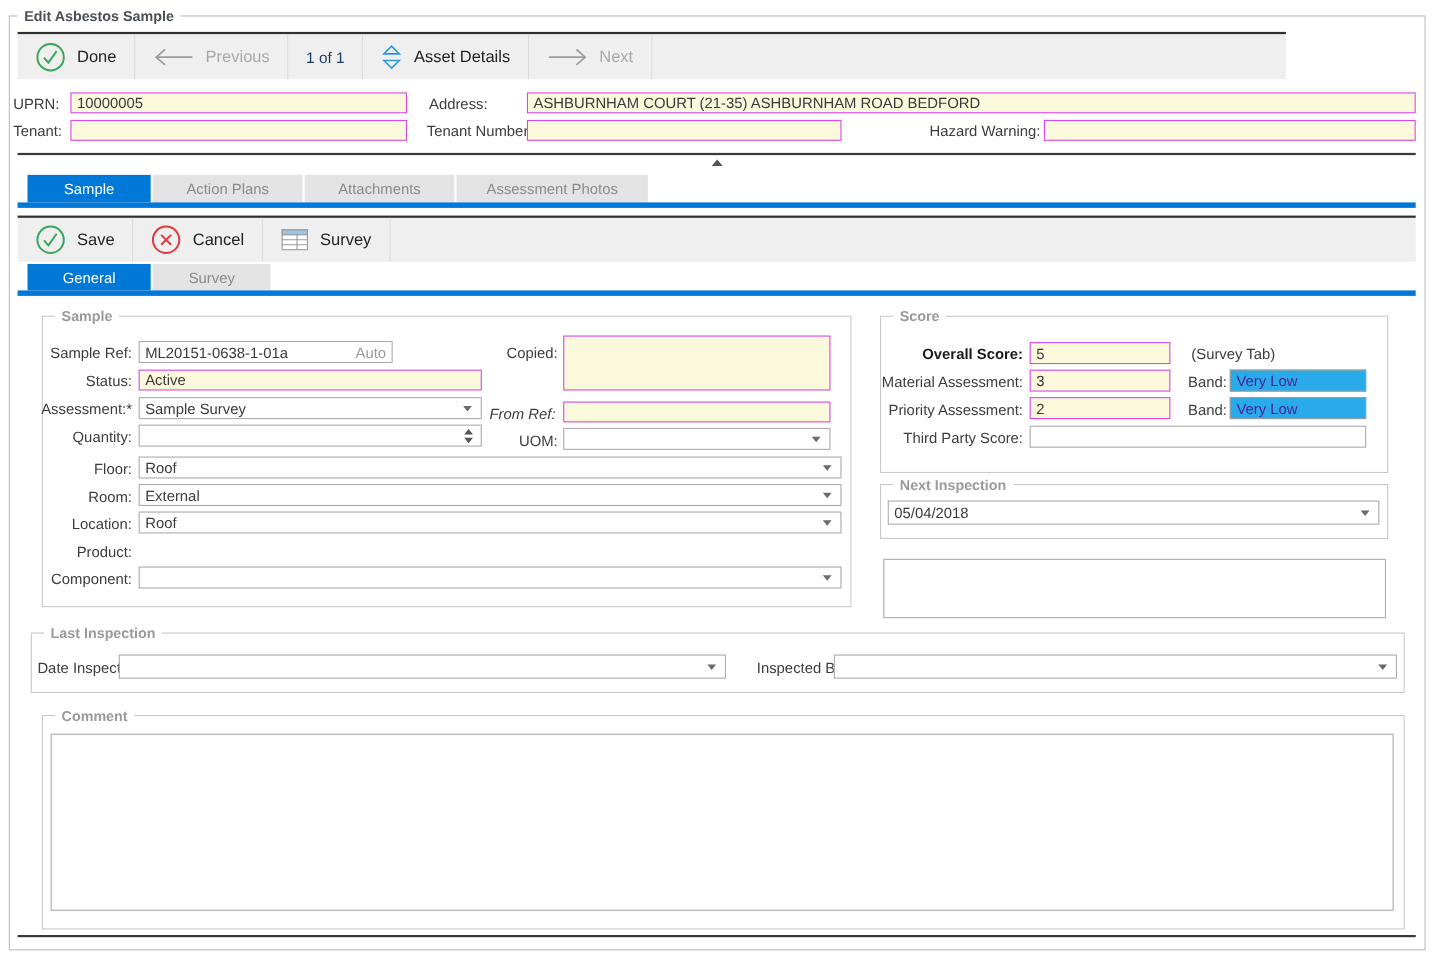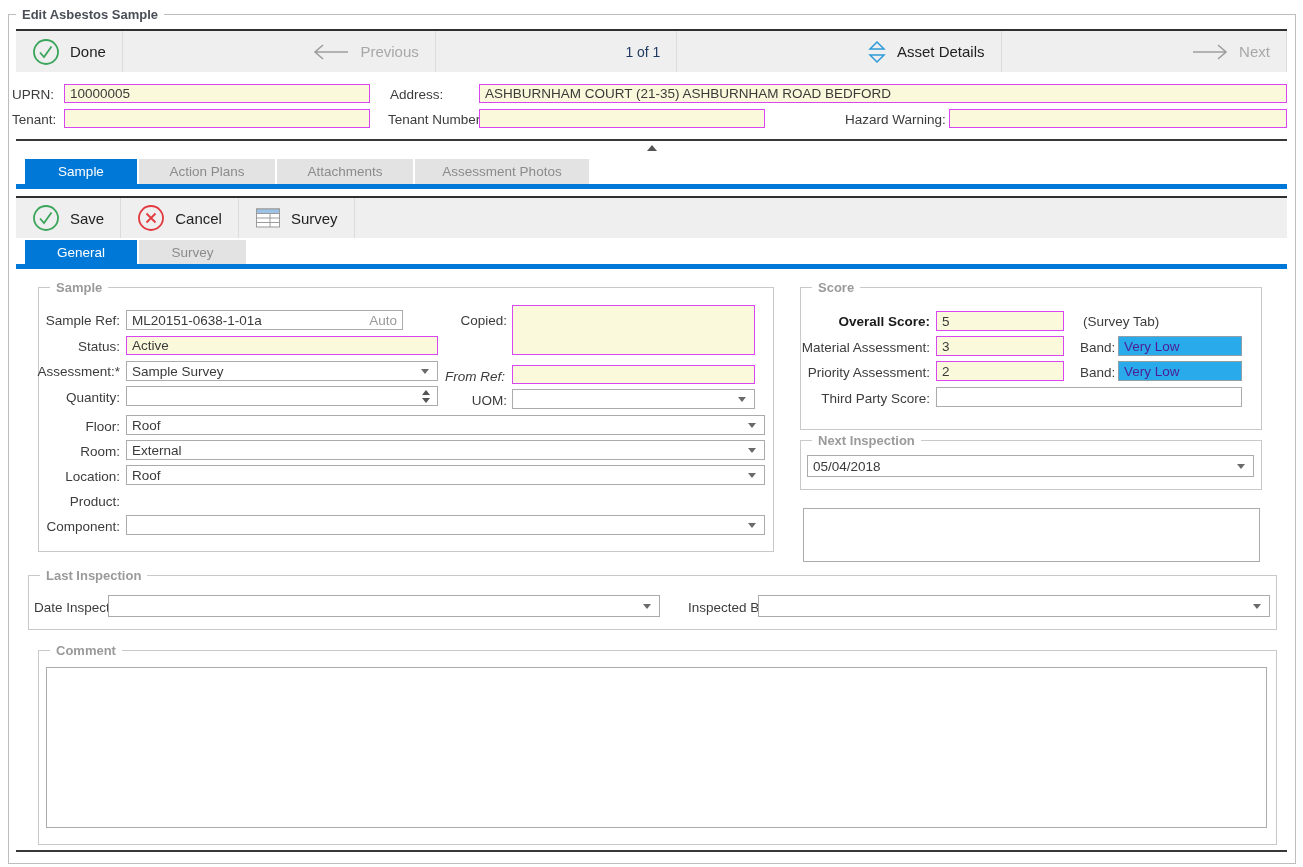--- a/index.html
+++ b/index.html
@@ -7,21 +7,21 @@
         font-family:"Liberation Sans",sans-serif;font-size:13px;color:#3C3C3C;overflow:hidden;}
 
   
   .frame{position:absolute;left:8px;top:14px;width:1286px;height:848px;border:1px solid #BDBDBD;}
   .frame-title{position:absolute;left:16px;top:7px;background:#fff;padding:0 6px;
                font-weight:bold;font-size:13px;color:#4A4E57;white-space:nowrap;}
 
   
   .toolbar{position:absolute;background:#EFEFEF;border-top:2px solid #303030;
            display:flex;align-items:stretch;}
-  .tb1{left:16px;top:29px;width:1271px;height:41px;justify-content:space-between;}
+  .tb1{left:16px;top:29px;width:1153px;height:41px;}
   .tb2{left:16px;top:196px;width:1271px;height:40px;}
   .tb-item{display:flex;align-items:center;gap:10px;padding:0 16px;
            border-right:1px solid #DCDCDC;font-size:15px;color:#222;white-space:nowrap;}
   .tb-item.disabled{color:#A8A8A8;}
   .pager-text{color:#1F3A5F;font-size:14px;}
 
   
   .hline-mid{position:absolute;left:16px;top:139px;width:1271px;height:2px;background:#383838;}
   .hline-bottom{position:absolute;left:16px;top:850px;width:1271px;height:2px;background:#383838;}
   .collapse-grip{position:absolute;left:640px;top:142px;width:24px;height:12px;
@@ -73,21 +73,21 @@
 
   
   .l-uprn{left:12px;top:87px;}      .f-uprn{left:64px;top:84px;width:306px;height:19px;}
   .l-address{left:390px;top:87px;}  .f-address{left:479px;top:84px;width:808px;height:19px;}
   .l-tenant{left:12px;top:112px;}   .f-tenant{left:64px;top:109px;width:306px;height:19px;}
   .l-tenantnum{left:388px;top:112px;} .f-tenantnum{left:479px;top:109px;width:286px;height:19px;}
   .l-hazard{left:845px;top:112px;}  .f-hazard{left:949px;top:109px;width:338px;height:19px;}
 
   
   .l-sref{left:30px;top:313px;width:90px;text-align:right;}
-  .f-sref{left:126px;top:310px;width:277px;height:20px;justify-content:space-between;}
+  .f-sref{left:126px;top:310px;width:231px;height:20px;justify-content:space-between;}
   .l-status{left:30px;top:339px;width:90px;text-align:right;}
   .f-status{left:126px;top:336px;width:312px;height:19px;}
   .l-assess{left:20px;top:364px;width:100px;text-align:right;}
   .f-assess{left:126px;top:361px;width:312px;height:20px;}
   .l-qty{left:30px;top:390px;width:90px;text-align:right;}
   .f-qty{left:126px;top:386px;width:312px;height:20px;}
   .l-copied{left:430px;top:313px;width:77px;text-align:right;}
   .f-copied{left:512px;top:305px;width:243px;height:50px;align-items:flex-start;}
   .l-fromref{left:445px;top:369px;width:77px;font-style:italic;}
   .f-fromref{left:512px;top:365px;width:243px;height:19px;}

